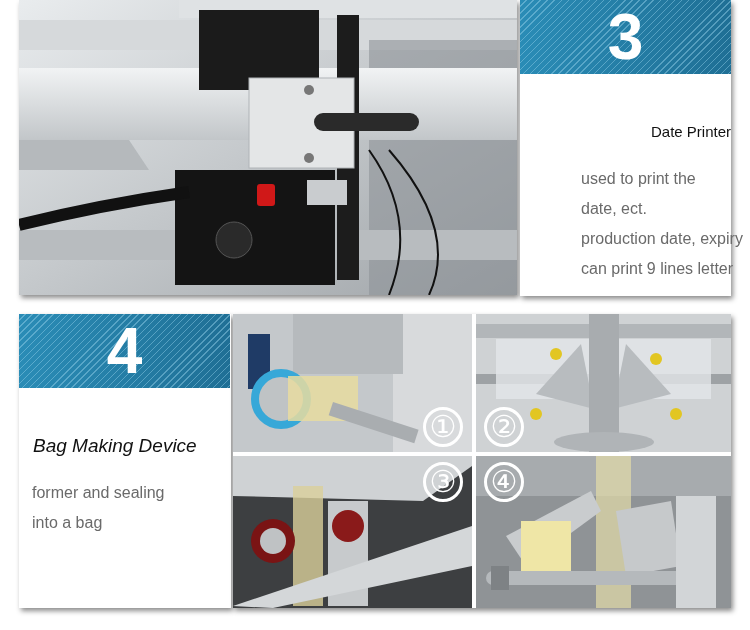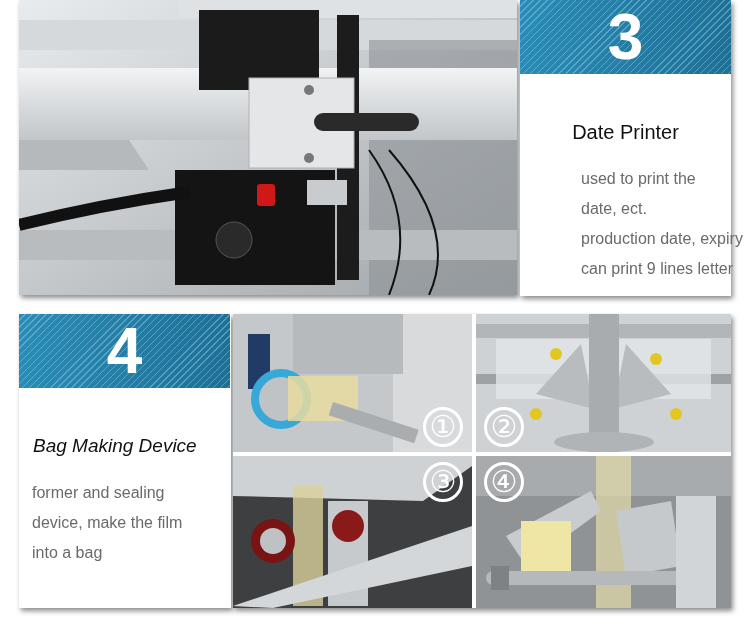--- a/index.html
+++ b/index.html
@@ -55,37 +55,36 @@
     <path d="M0,225 Q80,205 170,192" stroke="#111" stroke-width="12" fill="none"></path>
     <path d="M350,150 Q400,220 370,295" stroke="#111" stroke-width="2" fill="none"></path>
     <path d="M370,150 Q440,230 410,295" stroke="#111" stroke-width="2" fill="none"></path>
   </svg>
 </div>
 
 <div class="abs shadow" style="left:520px; top:0; width:211px; height:296px; background:#fff;">
   <div class="stripes-dark" style="width:211px; height:74px; position:relative;">
     <div class="bignum" style="font-size:64px; line-height:74px;">3</div>
   </div>
-  <div class="title" style="position:absolute; left:0; width:211px; top:120px; text-align:center; font-size:20px; line-height:24px;">Date Printer</div>
+  <div class="title" style="position:absolute; left:0; width:211px; top:120px; text-align:right; font-size:15px; line-height:24px;">Date Printer</div>
   <div class="desc" style="position:absolute; left:13px; top:164px; width:195px;margin-left:48px;">
     <div>used to print the</div>
     <div>date, ect.</div>
     <div>production date, expiry</div>
     <div>can print 9 lines letter</div>
   </div>
 </div>
 
 <div class="abs shadow" style="left:19px; top:314px; width:212px; height:294px; background:#fff;">
   <div class="stripes-dark" style="width:211px; height:74px;">
     <div class="bignum" style="font-size:64px; line-height:74px;">4</div>
   </div>
   <div class="title" style="position:absolute; left:14px; top:120px; font-size:19px; line-height:24px; white-space:nowrap;font-style:italic;">Bag Making Device</div>
   <div class="desc" style="position:absolute; left:13px; top:164px; width:195px;">
     <div>former and sealing</div>
-    <div>device, make the film</div>
     <div>into a bag</div>
   </div>
 </div>
 
 <div class="abs shadow" style="left:233px; top:314px; width:498px; height:294px; background:#fff;">
 
   <div class="abs photo" style="left:0; top:0; width:239px; height:138px;">
     <svg width="239" height="138">
       <rect width="239" height="138" fill="#c4c8cb"></rect>
       <rect x="160" y="0" width="79" height="138" fill="#d8dadc"></rect>

